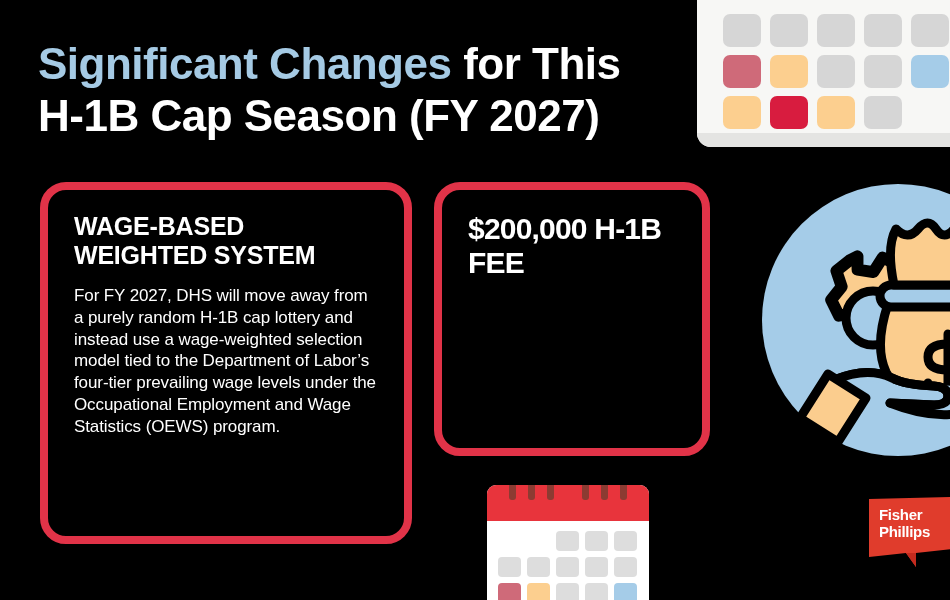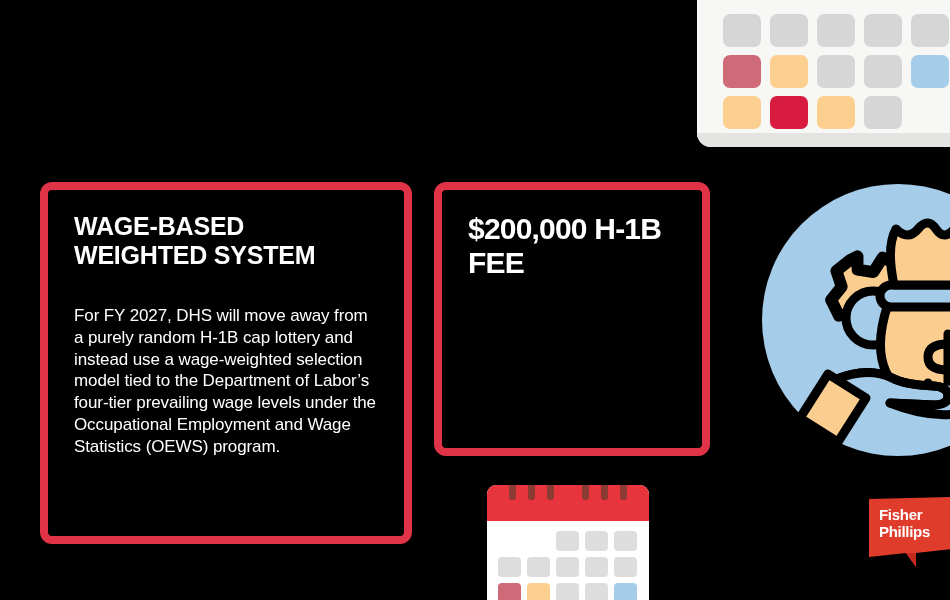--- a/index.html
+++ b/index.html
@@ -29,41 +29,41 @@
     letter-spacing:-0.5px;
     white-space:nowrap;
   }
   .title-accent { color:#a5cae4; }
 
   
   .card {
     position:absolute;
     background:#000000;
     border:8px solid #e13348;
-    border-radius:12px;
+    border-radius:26px;
   }
   #card-wage { left:40px; top:182px; width:372px; height:362px; }
   #card-fee  { left:434px; top:182px; width:276px; height:274px; }
 
   .card-inner { padding:22px 26px 0 26px; }
   .card-heading {
     color:#ffffff;
     font-weight:bold;
     line-height:1.14;
     letter-spacing:-0.2px;
   }
   #card-wage .card-heading { font-size:25px; }
   #card-fee  .card-heading { font-size:30px; letter-spacing:-0.8px; }
   .card-body {
     color:#ffffff;
     font-size:17px;
     line-height:1.28;
     letter-spacing:-0.1px;
   }
-  #card-wage .card-body { margin-top:36px; }
+  #card-wage .card-body { margin-top:16px; }
   #card-fee  .card-body { margin-top:38px; }
 
   
   .cal-top {
     position:absolute;
     left:697px; top:-58px;
     width:300px; height:205px;
     background:#f7f7f5;
     border-radius:14px;
     box-shadow:0 5px 10px rgba(0,0,0,0.25);
@@ -154,20 +154,24 @@
     font-weight:bold;
     line-height:17px;
     letter-spacing:-0.3px;
   }
 </style>
 </head>
 <body>
 
 <div class="canvas">
 
+  <div class="title-block">
+    <div class="title-line"><span class="title-accent">Significant Changes</span><span> for This</span></div>
+    <div class="title-line">H-1B Cap Season (FY 2027)</div>
+  </div>
 
   <div class="cal-top">
     <div class="grid">
       <div class="cell" style="background:#d6d6d6"></div>
       <div class="cell" style="background:#d6d6d6"></div>
       <div class="cell" style="background:#d6d6d6"></div>
       <div class="cell" style="background:#d6d6d6"></div>
       <div class="cell" style="background:#d6d6d6"></div>
 
       <div class="cell" style="background:#cf6a79"></div>

